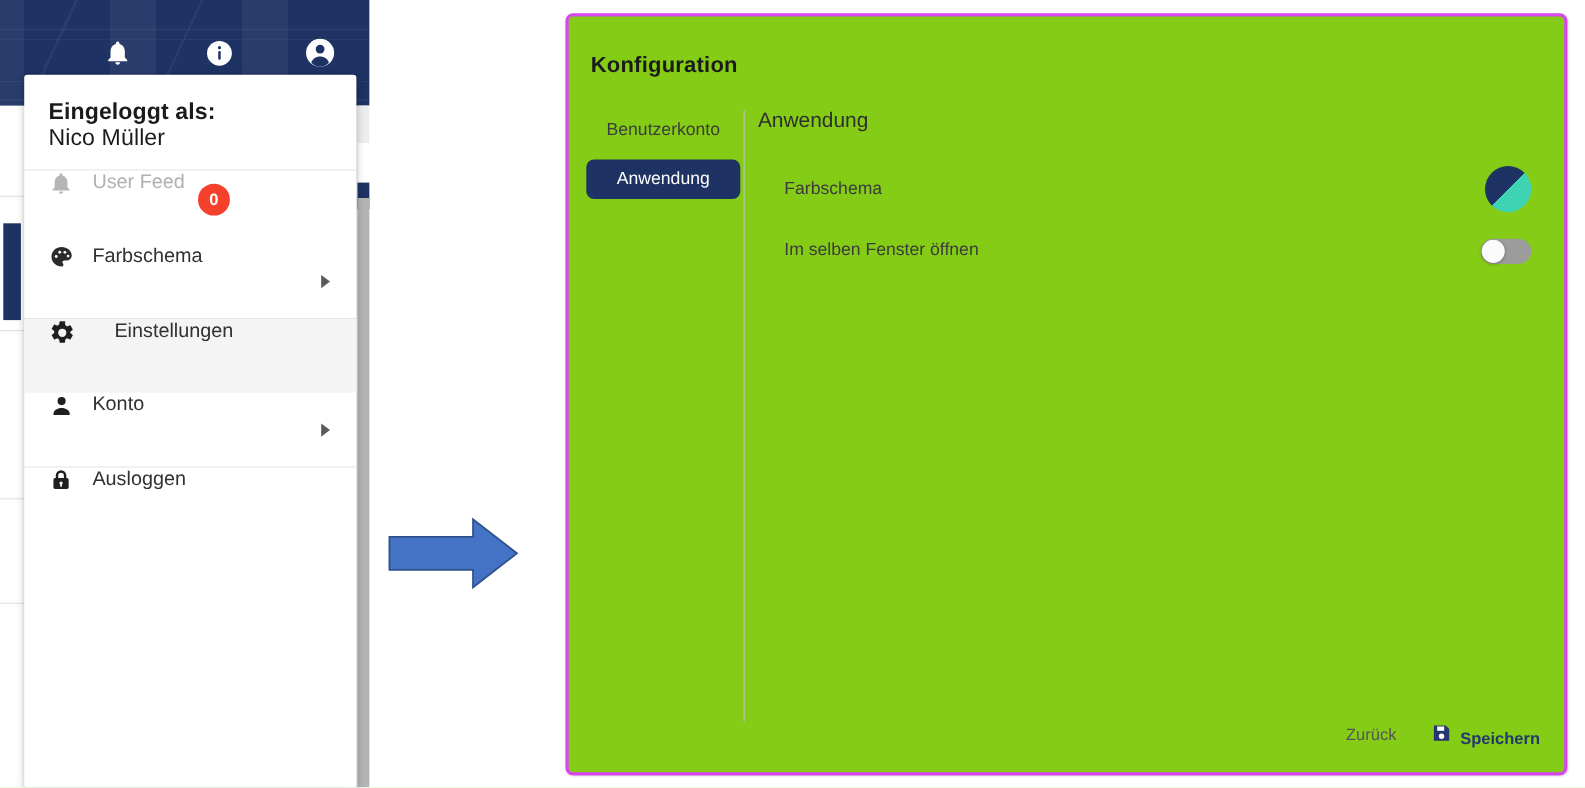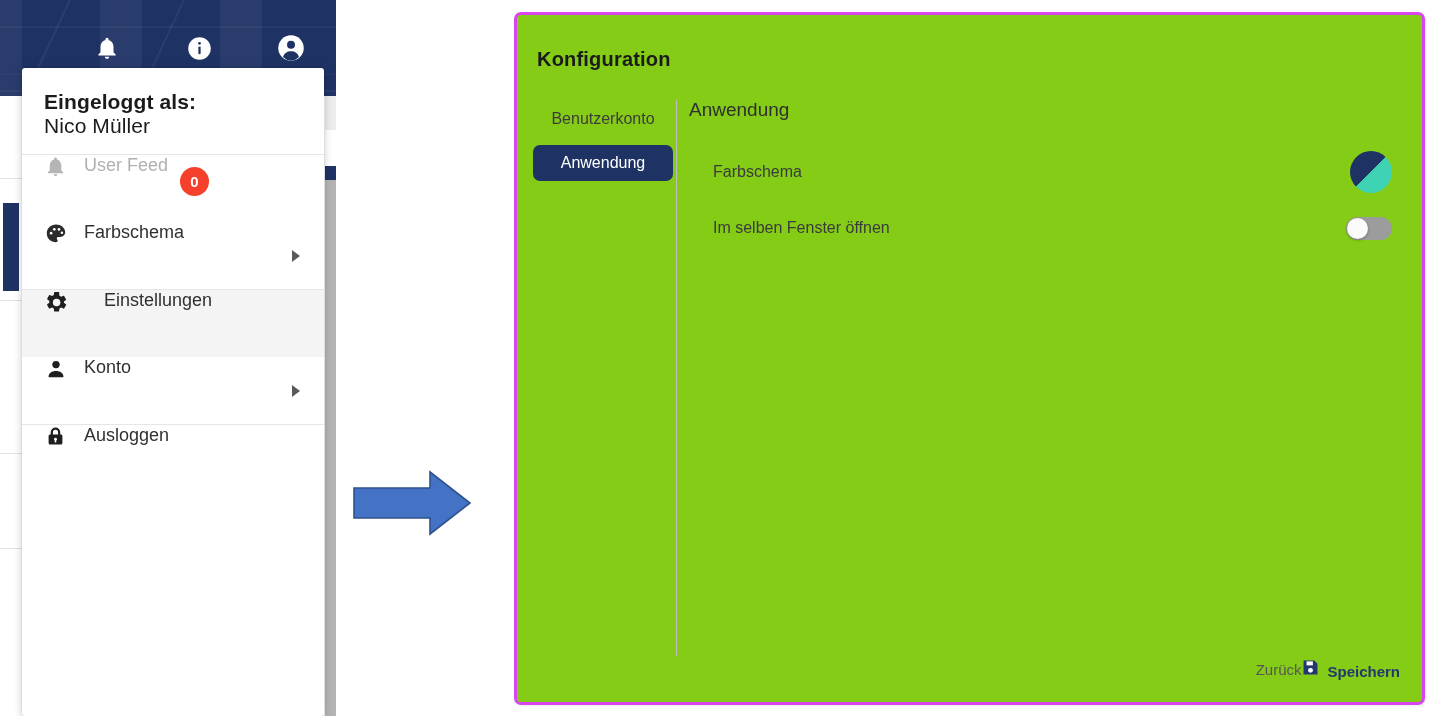--- a/index.html
+++ b/index.html
@@ -132,21 +132,21 @@
     width: 46px; height: 23px; border-radius: 12px; background: #9c9c9c;
     position: relative; flex: none; cursor: pointer;
   }
   .toggle-lg .knob {
     position: absolute; left: 1px; top: 1px; width: 21px; height: 21px;
     border-radius: 50%; background: #fbfbfb; box-shadow: 0 1px 3px rgba(0,0,0,.3);
   }
 
   .dlg-footer {
     position: absolute; right: 22px; bottom: 22px;
-    display: flex; align-items: center; 
+    display: flex; align-items: center; gap: 32px;
   }
   .btn-back { font-size: 15px; color: #555; cursor: pointer; }
   .btn-save {
     display: flex; align-items: flex-end; gap: 7px;
     font-size: 15px; font-weight: bold; color: #23386e; cursor: pointer;
   }
 </style>
 </head>
 <body>
 

